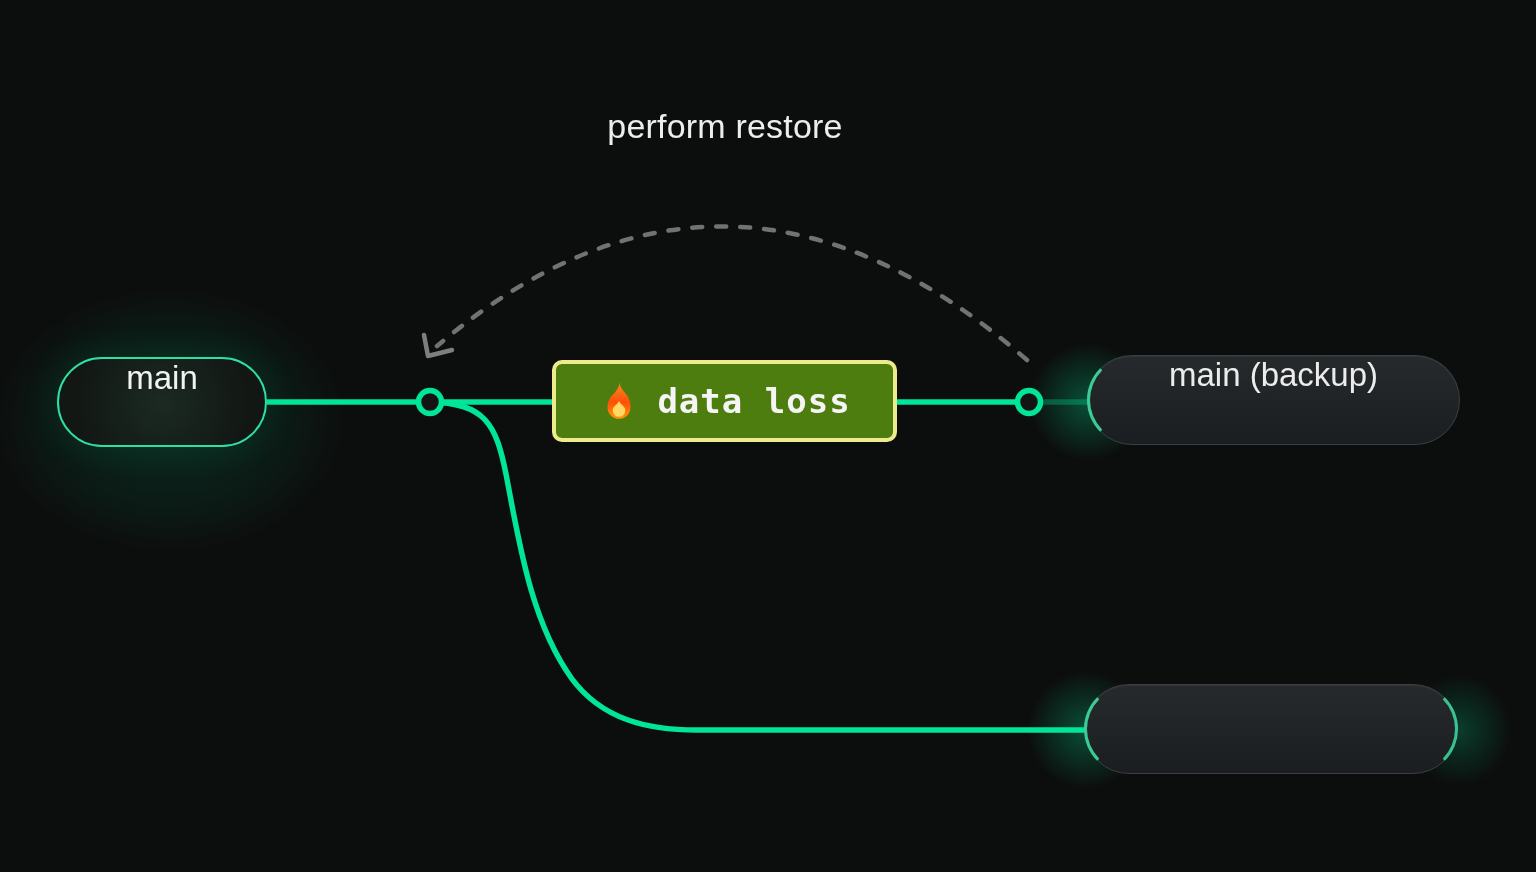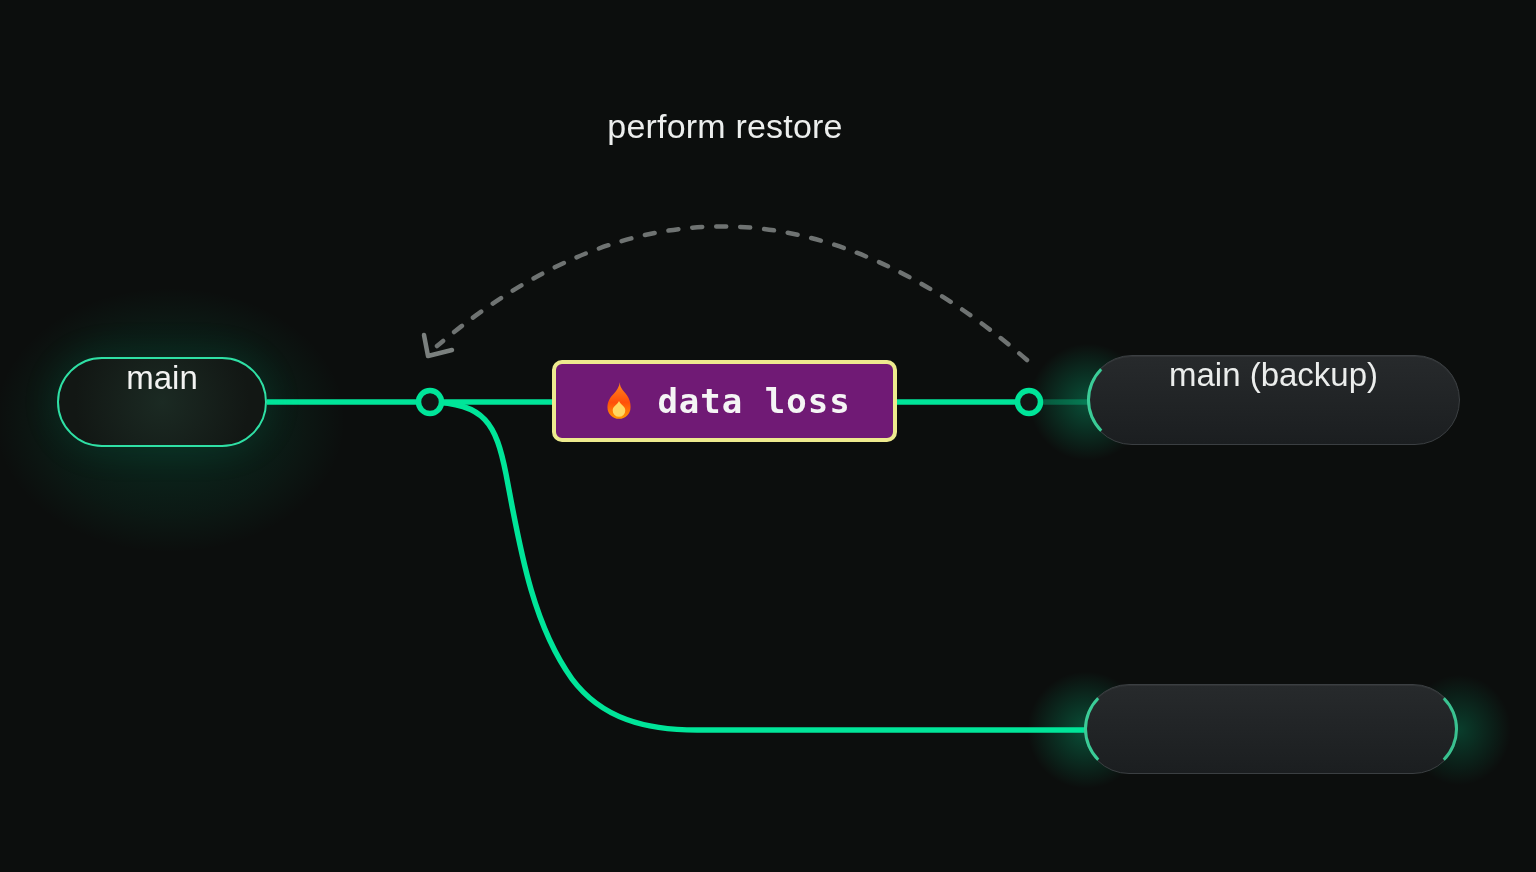--- a/index.html
+++ b/index.html
@@ -60,21 +60,21 @@
   .edge-arc{
     position:absolute;inset:-1px;border-radius:45px;
     border:3px solid transparent;pointer-events:none;
   }
   .edge-arc.left{border-left-color:rgba(62,233,170,.85);}
   .edge-arc.right{border-right-color:rgba(62,233,170,.8);}
   
   .loss-box{
     position:absolute;left:552px;top:360px;width:345px;height:82px;
     box-sizing:border-box;
-    background:#701a75;
+    background:#4d7c0f;
     border:4px solid #eeea8e;border-radius:10px;
     display:flex;align-items:center;justify-content:center;gap:17px;
   }
   .loss-label{
     font-family:"DejaVu Sans Mono","Liberation Mono",monospace;
     font-weight:700;font-size:34px;letter-spacing:1px;color:#f5f5f5;
   }
   .flame{width:42px;height:42px;display:block;}
 </style>
 </head>

